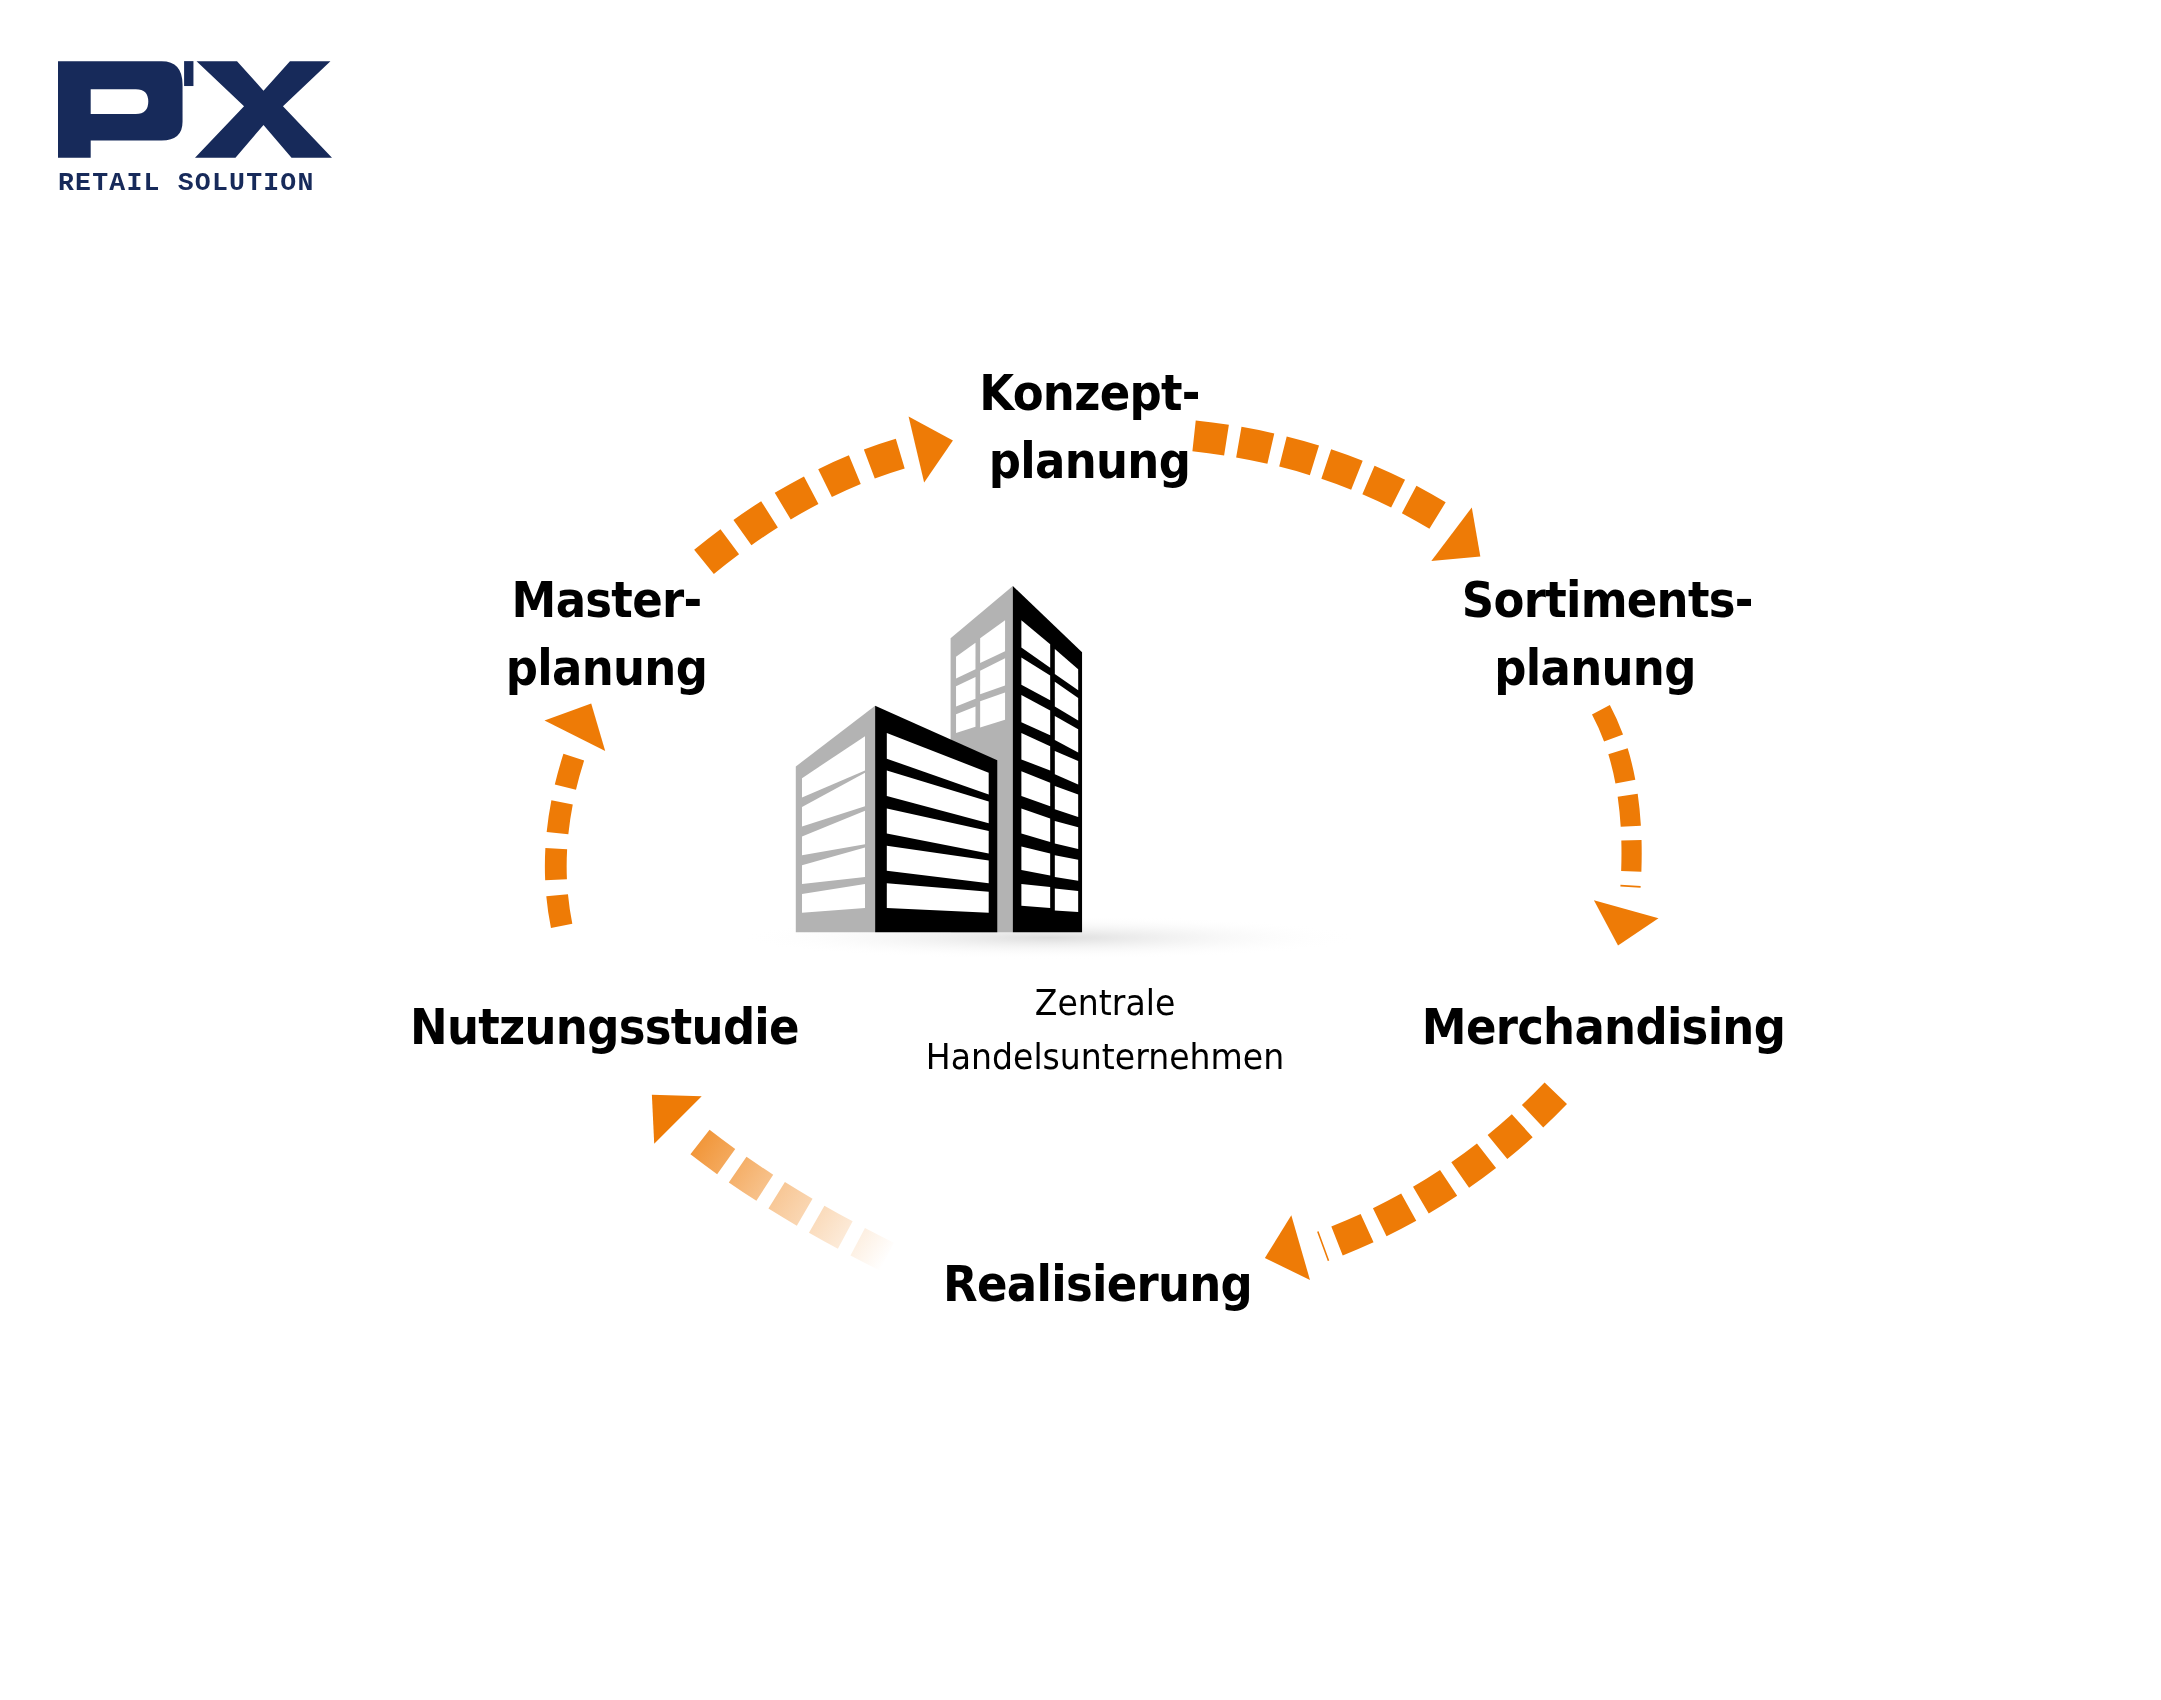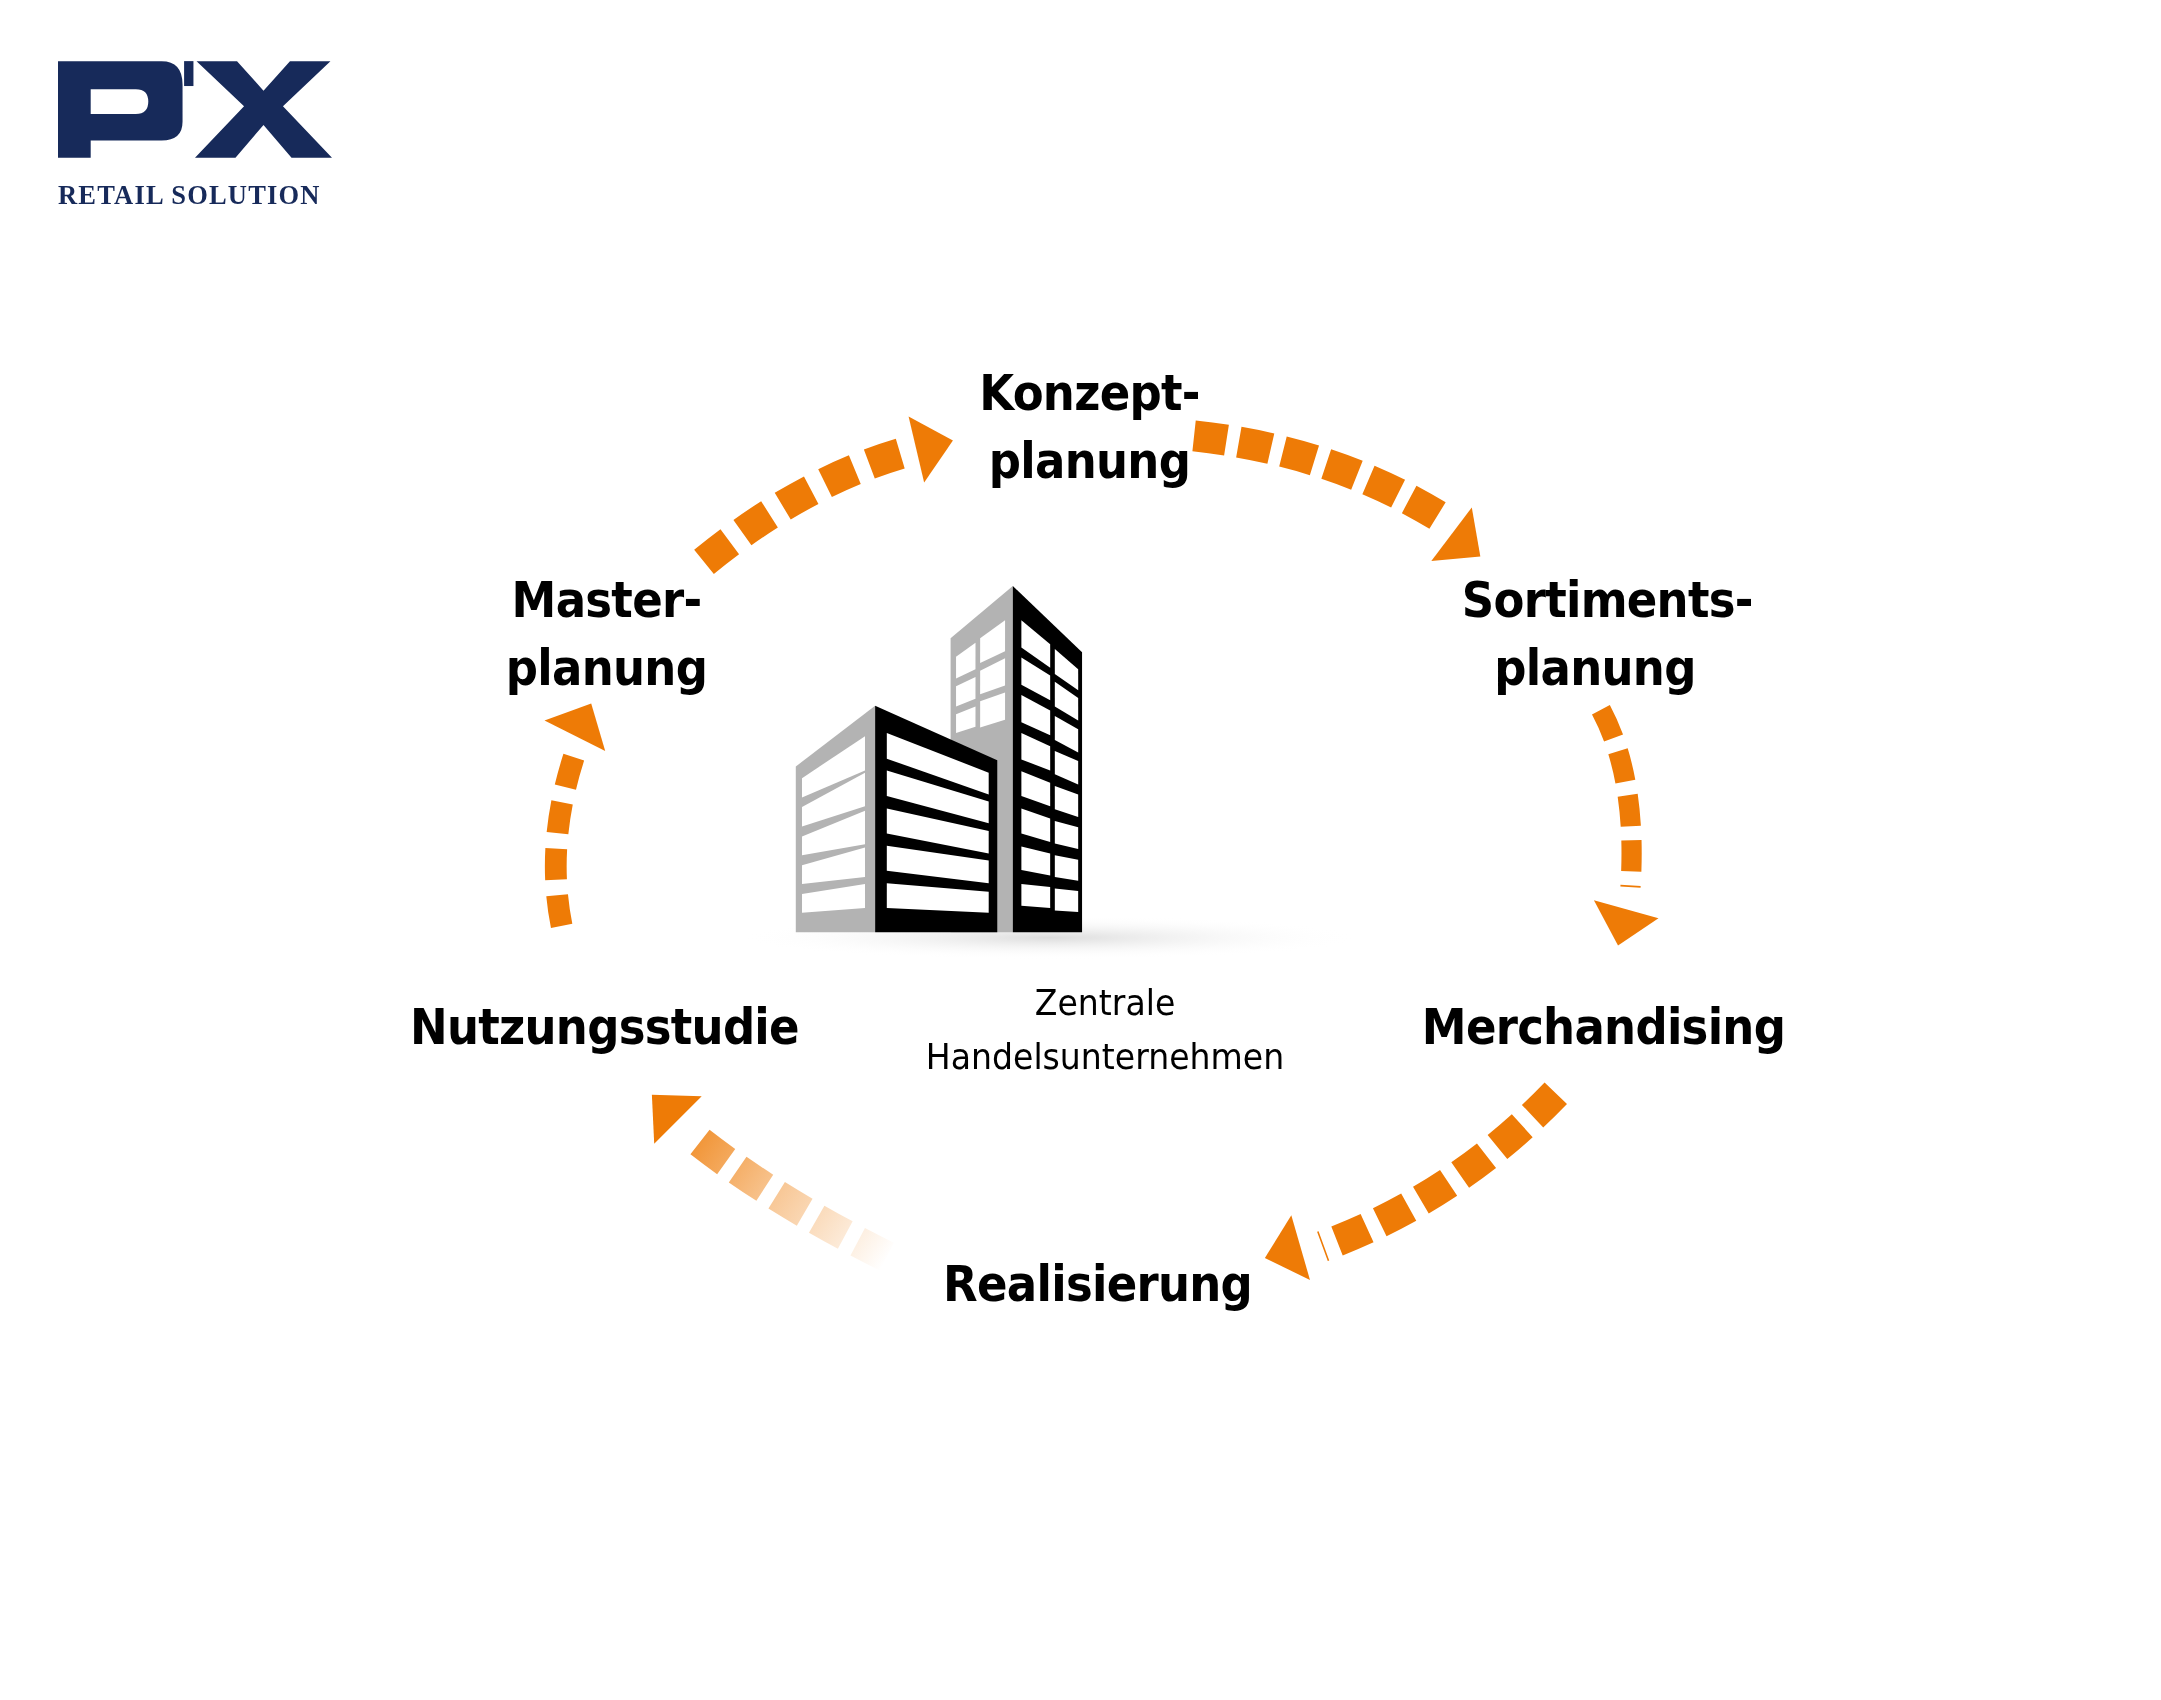--- a/index.html
+++ b/index.html
@@ -1,21 +1,21 @@
 <!DOCTYPE html>
 <html style="font-size:12.4px"><head>
 <meta charset="utf-8">
 <style>
   html, body { margin: 0; padding: 0; background: #ffffff; }
   body { width: 2161px; height: 1701px; position: relative; overflow: hidden;
          font-family: "DejaVu Sans", "Liberation Sans", sans-serif; }
   .logo { position: absolute; left: 58px; top: 61px; width: 274px; height: 137px; }
   .logo svg { display: block; }
-  .logo-sub { position: absolute; left: 0; top: 119px; width: 274px;
-              font-family: Liberation Serif, serif; font-weight: 700;
+  .logo-sub { position: absolute; left: 0; top: 107px; width: 274px;
+              font-family: Liberation Mono, monospace; font-weight: 700;
               font-size: 26.5px; letter-spacing: 1.2px; color: #172a5a; white-space: nowrap; }
   .diagram { position: absolute; left: 0; top: 0; width: 2161px; height: 1701px; }
   .label { position: absolute; text-align: center; color: #000; font-weight: 700;
            font-family: "DejaVu Sans", sans-serif; font-size: 50px; line-height: 68px;
            white-space: nowrap; letter-spacing: -0.8px; transform: scaleX(0.9); }
   .center-label { position: absolute; text-align: center; color: #000; font-weight: 400;
            font-family: "DejaVu Sans", sans-serif; font-size: 36px; line-height: 54px;
            white-space: nowrap; transform: scaleX(0.92); }
 </style>
 </head>

